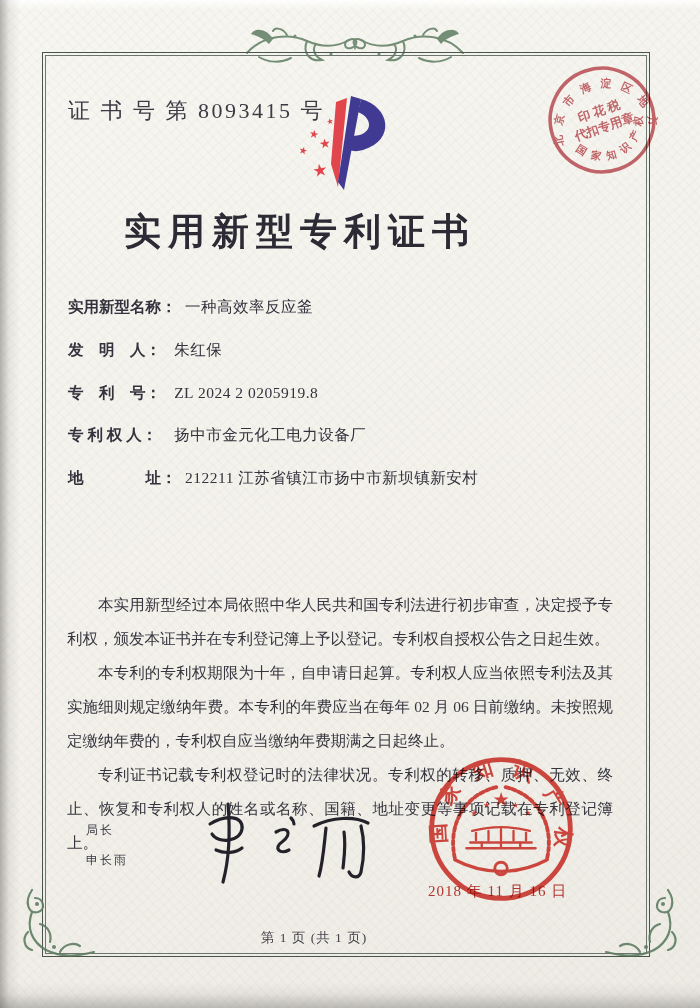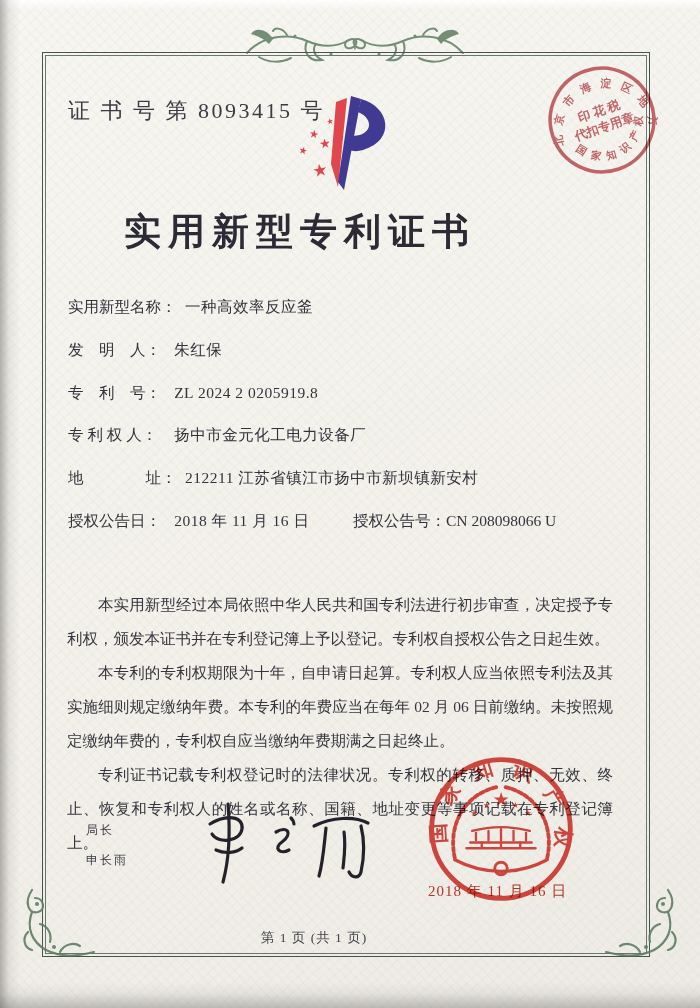--- a/index.html
+++ b/index.html
@@ -35,21 +35,21 @@
 
   .logo { position:absolute; left:286px; top:90px; width:124px; height:104px; }
 
   .title {
     position:absolute; left:42px; top:207px; width:516px; text-align:center;
     font-size:37px; font-weight:bold; color:#2c2b35; letter-spacing:7px;
   }
 
   .fields { position:absolute; left:68px; top:297px; width:545px; }
   .frow { position:relative; height:42.8px; font-size:15.5px; color:#33323d; white-space:nowrap; }
-  .flabel { display:inline-block; min-width:6.3em; color:#33323d; }
+  .flabel { display:inline-block; min-width:6.3em; color:#33323d;font-weight:bold; }
   .fvalue { margin-left:.55em; letter-spacing:.5px; }
   .fpair2 { position:absolute; left:285px; top:0; }
 
   .body-text {
     position:absolute; left:67px; top:588px; width:546px;
     font-size:15.5px; line-height:34px; color:#36353f;
     text-align:justify;
   }
   .body-text p { text-indent:2em; }
 
@@ -149,26 +149,20 @@
       <span class="flabel">发　明　人：</span><span class="fvalue">朱红保</span>
     </div>
     <div class="frow">
       <span class="flabel">专　利　号：</span><span class="fvalue">ZL 2024 2 0205919.8</span>
     </div>
     <div class="frow">
       <span class="flabel">专 利 权 人：</span><span class="fvalue">扬中市金元化工电力设备厂</span>
     </div>
     <div class="frow">
       <span class="flabel">地　　　　址：</span><span class="fvalue">212211 江苏省镇江市扬中市新坝镇新安村</span>
-    </div>
-    <div class="frow">
-      <span class="flabel">授权公告日：</span><span class="fvalue">2018 年 11 月 16 日</span>
-      <span class="fpair2">
-        <span>授权公告号：</span><span>CN 208098066 U</span>
-      </span>
     </div>
   </div>
 
   <div class="body-text">
     <p>本实用新型经过本局依照中华人民共和国专利法进行初步审查，决定授予专利权，颁发本证书并在专利登记簿上予以登记。专利权自授权公告之日起生效。</p>
     <p>本专利的专利权期限为十年，自申请日起算。专利权人应当依照专利法及其实施细则规定缴纳年费。本专利的年费应当在每年 02 月 06 日前缴纳。未按照规定缴纳年费的，专利权自应当缴纳年费期满之日起终止。</p>
     <p>专利证书记载专利权登记时的法律状况。专利权的转移、质押、无效、终止、恢复和专利权人的姓名或名称、国籍、地址变更等事项记载在专利登记簿上。</p>
   </div>
 
   <div class="signer">

